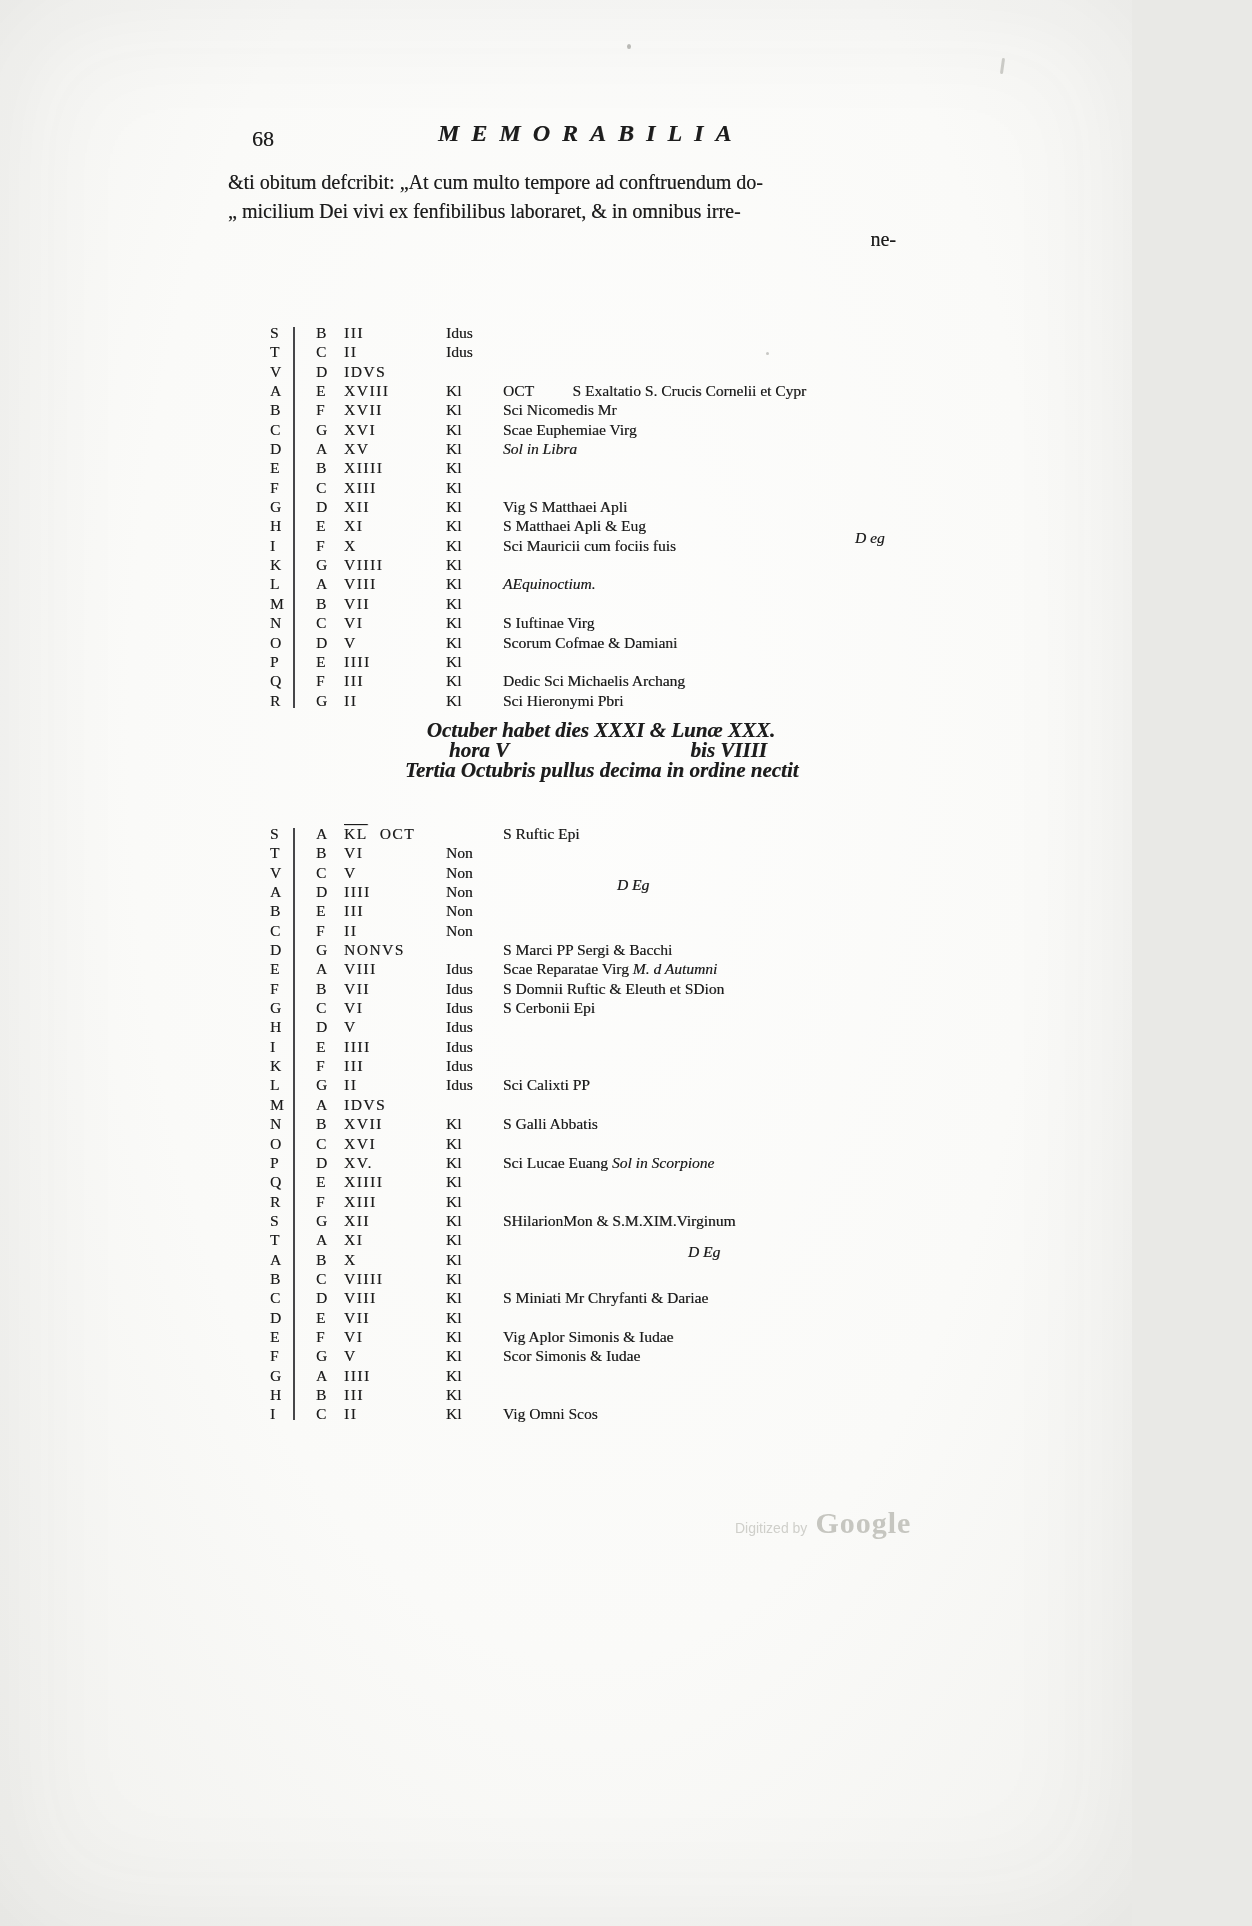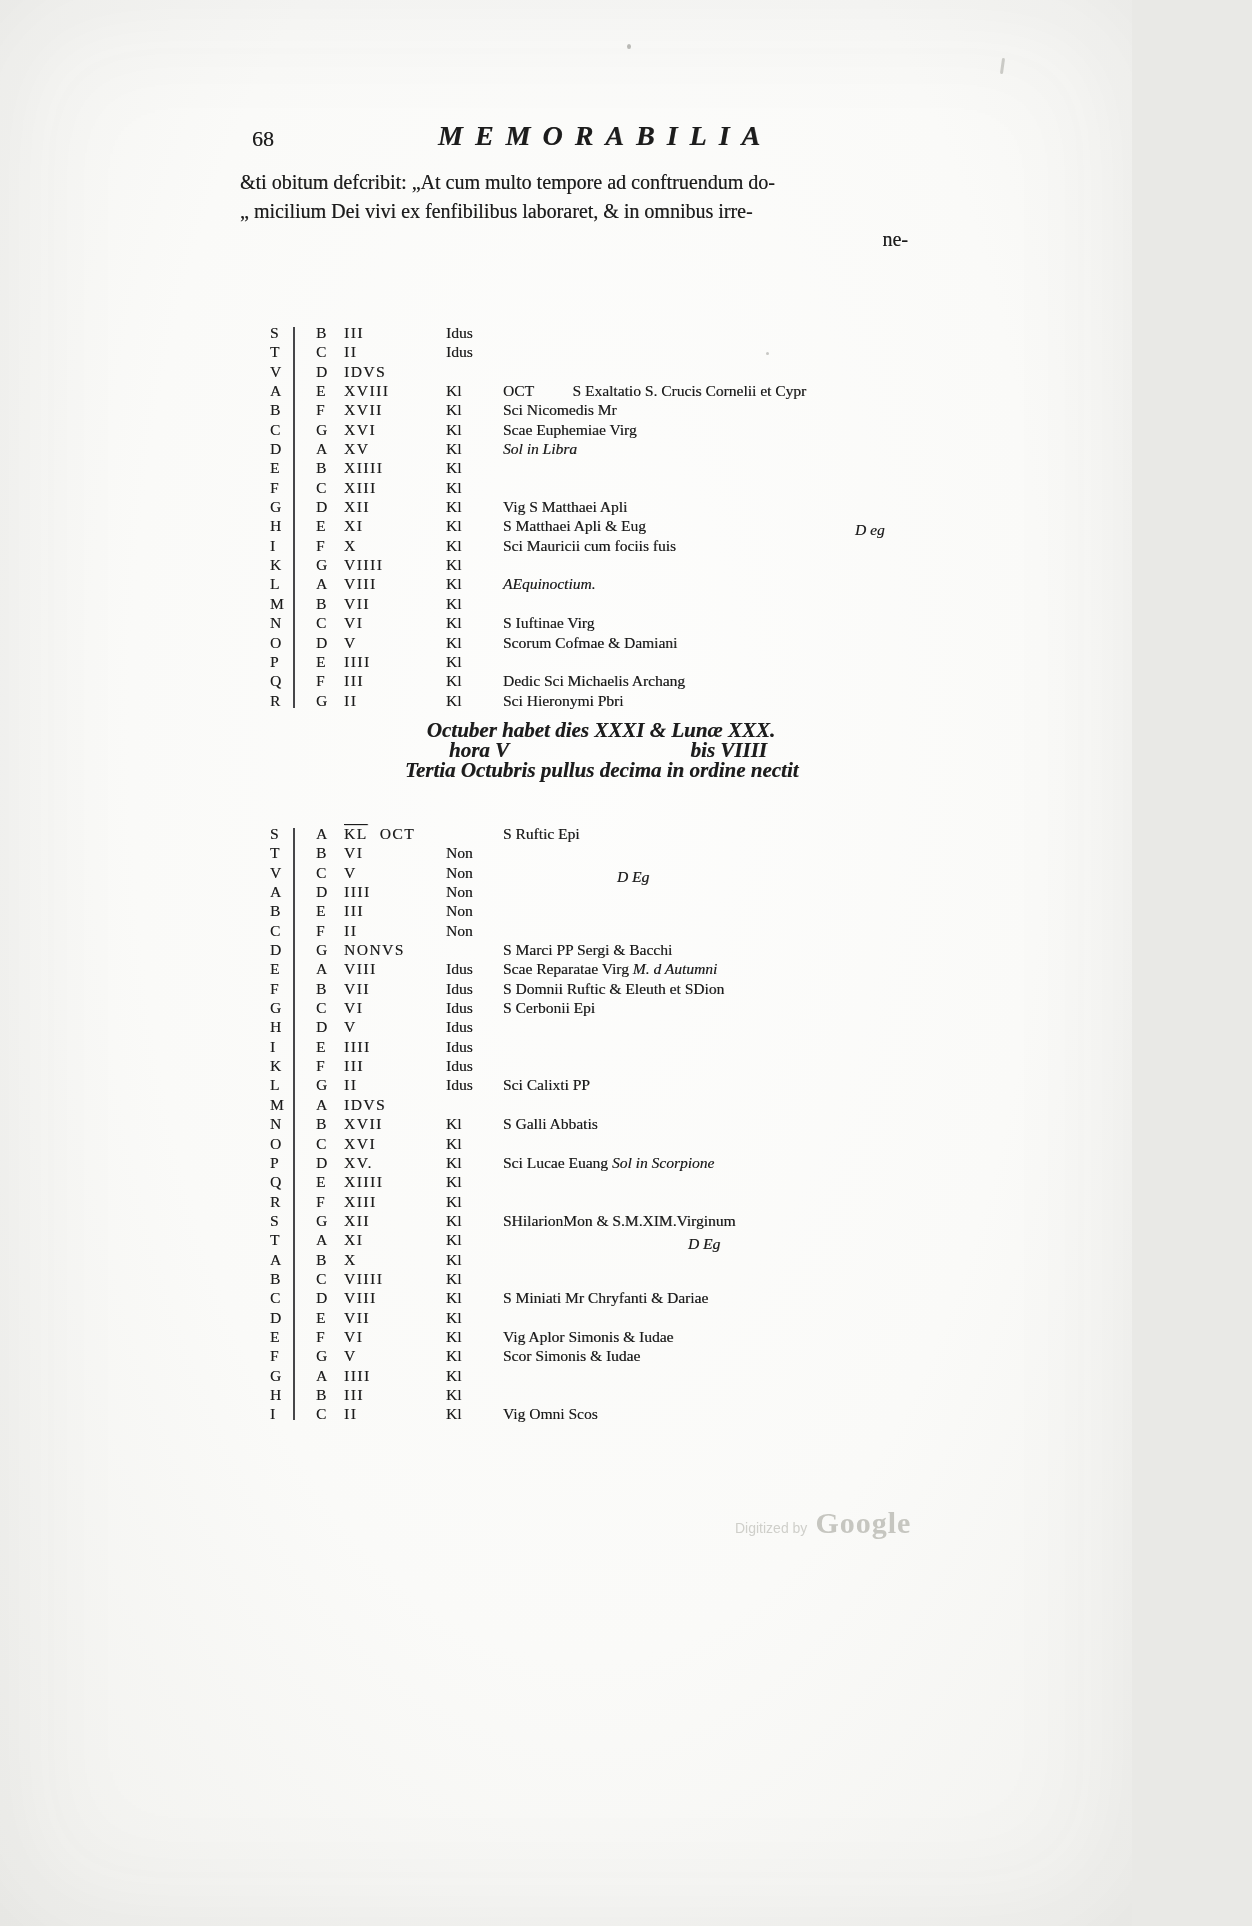--- a/index.html
+++ b/index.html
@@ -6,45 +6,45 @@
   .page {
     position:relative; width:1132px; height:1926px; overflow:hidden;
     background: radial-gradient(ellipse at 52% 38%, #fdfdfc 0%, #fafaf8 55%, #f1f1ee 100%);
     box-shadow: inset 0 0 140px rgba(60,60,50,0.07);
     font-family:"Liberation Serif", serif; color:#1c1c1c;
   }
   .ink { text-shadow: 0.35px 0.3px 0.55px rgba(25,25,25,0.55); }
 
   .page-number { position:absolute; left:252px; top:126px; font-size:22px; }
   .doc-title {
-    position:absolute; left:438px; top:120px; font-size:28px; font-weight:bold;
+    position:absolute; left:438px; top:120px; font-size:24px; font-weight:bold;
     font-style:italic; letter-spacing:12px; white-space:nowrap;
   }
 
-  .intro { position:absolute; left:240px; top:168px; width:692px; font-size:20px; line-height:28.5px; }
+  .intro { position:absolute; left:228px; top:168px; width:692px; font-size:20px; line-height:28.5px; }
   .intro-line { white-space:nowrap; }
   .intro-line.last { text-align:right; padding-right:24px; }
 
   .cal { position:absolute; left:270px; width:700px; font-size:15.5px; }
   #sep-table { top:323px; }
   #oct-table { top:824px; }
   .cal-row { position:relative; display:flex; height:19.35px; line-height:19.35px; }
   .cc { flex:none; }
   .c1 { width:46px; }
   .c2 { width:28px; }
   .c3 { width:102px; letter-spacing:1.5px; }
   .c4 { width:57px; }
   .c5 { flex:1 1 auto; white-space:pre; }
   .it { font-style:italic; }
   .ov { text-decoration:overline; }
   .nb { margin-left:12px; }
   .rule { position:absolute; width:1.6px; background:#26262a; opacity:0.85; left:23px; }
   #sep-rule { top:4px; height:381px; }
   #oct-rule { top:4px; height:592px; }
-  .note { position:absolute; top:4px; font-style:italic; white-space:nowrap;text-align:right; }
+  .note { position:absolute; top:12px; font-style:italic; white-space:nowrap;text-align:right; }
   .note-far  { left:585px; }
   .note-mid  { left:347px; }
   .note-mid2 { left:418px; }
 
   .mid-head { position:absolute; left:405px; top:720px; width:392px; font-size:21px;
               line-height:20px; font-style:italic; font-weight:bold; }
   .mid-line1 { text-align:center; white-space:nowrap; }
   .mid-line2 { display:flex; justify-content:space-between; padding:0 30px 0 44px; }
   .mid-line3 { text-align:center; white-space:nowrap; }
 

